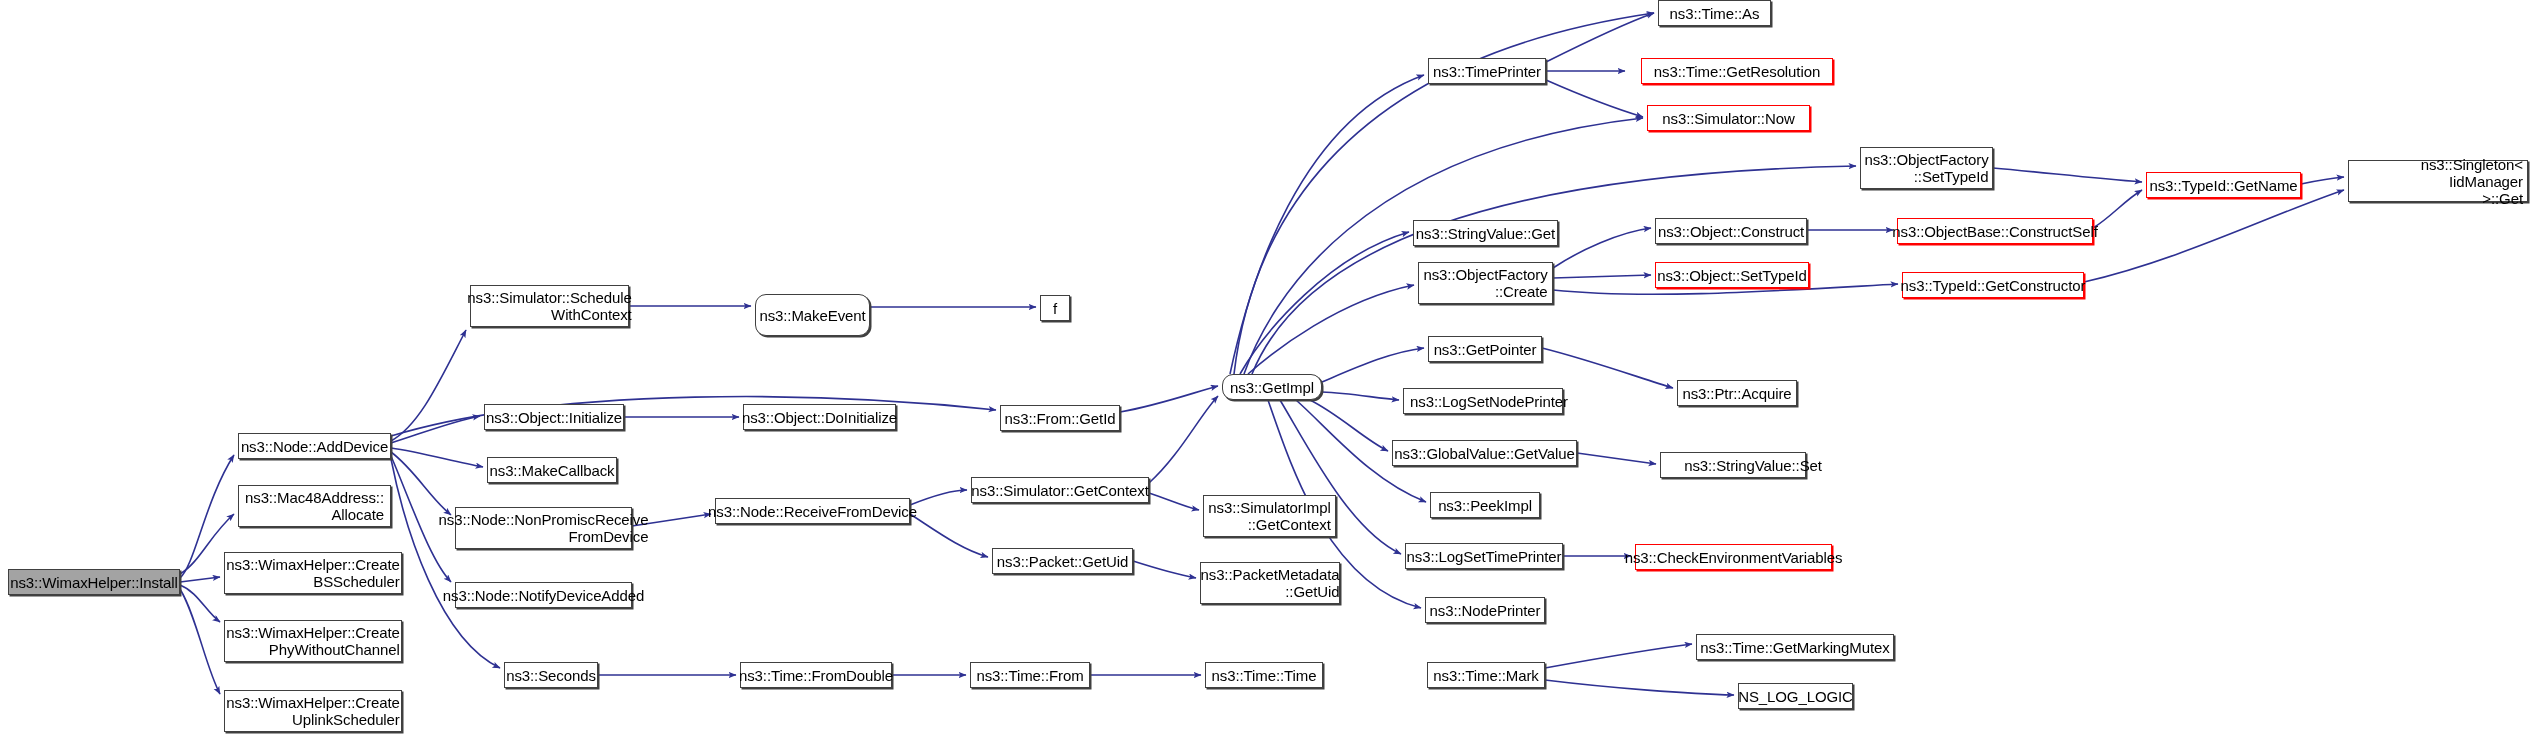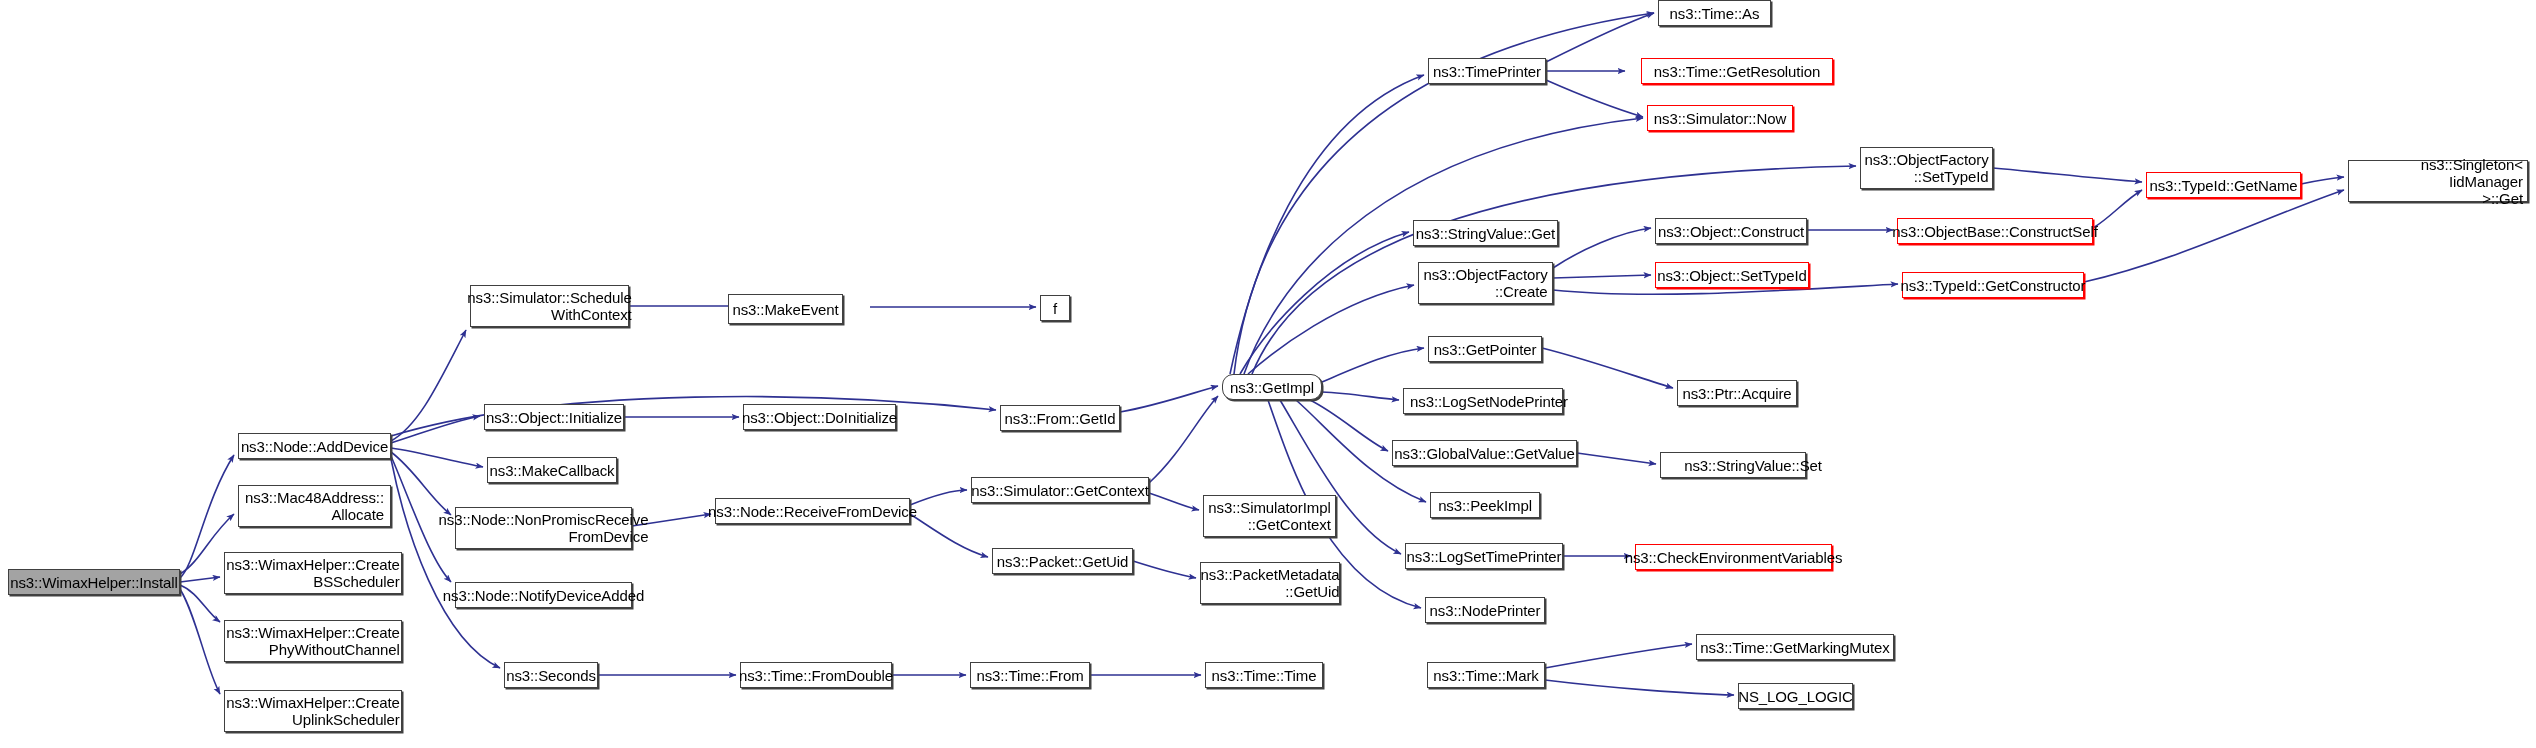--- a/index.html
+++ b/index.html
@@ -117,21 +117,21 @@
     <div class="node" style="left: 224px; top: 690px; width: 178px; height: 42px;"><span>ns3::WimaxHelper::Create
 UplinkScheduler</span></div>
     <div class="node" style="left: 470px; top: 285px; width: 159px; height: 42px;"><span>ns3::Simulator::Schedule
 WithContext</span></div>
     <div class="node" style="left: 484px; top: 404px; width: 140px; height: 26px;"><span>ns3::Object::Initialize</span></div>
     <div class="node" style="left: 487px; top: 457px; width: 130px; height: 26px;"><span>ns3::MakeCallback</span></div>
     <div class="node" style="left: 455px; top: 507px; width: 177px; height: 42px;"><span>ns3::Node::NonPromiscReceive
 FromDevice</span></div>
     <div class="node" style="left: 455px; top: 582px; width: 177px; height: 26px;"><span>ns3::Node::NotifyDeviceAdded</span></div>
     <div class="node" style="left: 504px; top: 662px; width: 94px; height: 26px;"><span>ns3::Seconds</span></div>
-    <div class="node" style="left: 728px; top: 294px; width: 115px; height: 30px;"><span>ns3::MakeEvent</span></div>
+    <div class="node" style="left: 755px; top: 294px; width: 115px; height: 42px; border-radius: 11px;"><span>ns3::MakeEvent</span></div>
     <div class="node" style="left: 743px; top: 404px; width: 153px; height: 26px;"><span>ns3::Object::DoInitialize</span></div>
     <div class="node" style="left: 715px; top: 498px; width: 195px; height: 26px;"><span>ns3::Node::ReceiveFromDevice</span></div>
     <div class="node" style="left: 740px; top: 662px; width: 152px; height: 26px;"><span>ns3::Time::FromDouble</span></div>
     <div class="node" style="left: 1040px; top: 295px; width: 30px; height: 26px;"><span>f</span></div>
     <div class="node" style="left: 1000px; top: 405px; width: 120px; height: 26px;"><span>ns3::From::GetId</span></div>
     <div class="node" style="left: 971px; top: 477px; width: 178px; height: 26px;"><span>ns3::Simulator::GetContext</span></div>
     <div class="node" style="left: 992px; top: 548px; width: 141px; height: 26px;"><span>ns3::Packet::GetUid</span></div>
     <div class="node" style="left: 970px; top: 662px; width: 120px; height: 26px;"><span>ns3::Time::From</span></div>
     <div class="node" style="left: 1222px; top: 374px; width: 100px; height: 26px; border-radius: 11px;"><span>ns3::GetImpl</span></div>
     <div class="node" style="left: 1203px; top: 495px; width: 133px; height: 42px;"><span>ns3::SimulatorImpl
@@ -145,21 +145,21 @@
 ::Create</span></div>
     <div class="node" style="left: 1428px; top: 336px; width: 114px; height: 26px;"><span>ns3::GetPointer</span></div>
     <div class="node" style="left: 1403px; top: 388px; width: 160px; height: 26px; padding-left: 12px;"><span>ns3::LogSetNodePrinter</span></div>
     <div class="node" style="left: 1392px; top: 440px; width: 185px; height: 26px;"><span>ns3::GlobalValue::GetValue</span></div>
     <div class="node" style="left: 1430px; top: 492px; width: 110px; height: 26px;"><span>ns3::PeekImpl</span></div>
     <div class="node" style="left: 1405px; top: 543px; width: 158px; height: 26px;"><span>ns3::LogSetTimePrinter</span></div>
     <div class="node" style="left: 1425px; top: 597px; width: 120px; height: 26px;"><span>ns3::NodePrinter</span></div>
     <div class="node" style="left: 1427px; top: 662px; width: 118px; height: 26px;"><span>ns3::Time::Mark</span></div>
     <div class="node" style="left: 1658px; top: 0px; width: 113px; height: 26px;"><span>ns3::Time::As</span></div>
     <div class="node red" style="left: 1629px; top: 58px; width: 192px; height: 26px; margin-left: 12px;"><span>ns3::Time::GetResolution</span></div>
-    <div class="node red" style="left: 1647px; top: 105px; width: 146px; height: 26px;"><span>ns3::Simulator::Now</span></div>
+    <div class="node red" style="left: 1647px; top: 105px; width: 163px; height: 26px;"><span>ns3::Simulator::Now</span></div>
     <div class="node" style="left: 1860px; top: 147px; width: 133px; height: 42px;"><span>ns3::ObjectFactory
 ::SetTypeId</span></div>
     <div class="node" style="left: 1655px; top: 218px; width: 152px; height: 26px;"><span>ns3::Object::Construct</span></div>
     <div class="node red" style="left: 1655px; top: 262px; width: 154px; height: 26px;"><span>ns3::Object::SetTypeId</span></div>
     <div class="node" style="left: 1677px; top: 380px; width: 120px; height: 26px;"><span>ns3::Ptr::Acquire</span></div>
     <div class="node" style="left: 1660px; top: 452px; width: 146px; height: 26px; padding-left: 40px;"><span>ns3::StringValue::Set</span></div>
     <div class="node red" style="left: 1635px; top: 544px; width: 197px; height: 26px;"><span>ns3::CheckEnvironmentVariables</span></div>
     <div class="node" style="left: 1696px; top: 634px; width: 198px; height: 26px;"><span>ns3::Time::GetMarkingMutex</span></div>
     <div class="node" style="left: 1738px; top: 683px; width: 115px; height: 26px;"><span>NS_LOG_LOGIC</span></div>
     <div class="node red" style="left: 1897px; top: 218px; width: 196px; height: 26px;"><span>ns3::ObjectBase::ConstructSelf</span></div>

